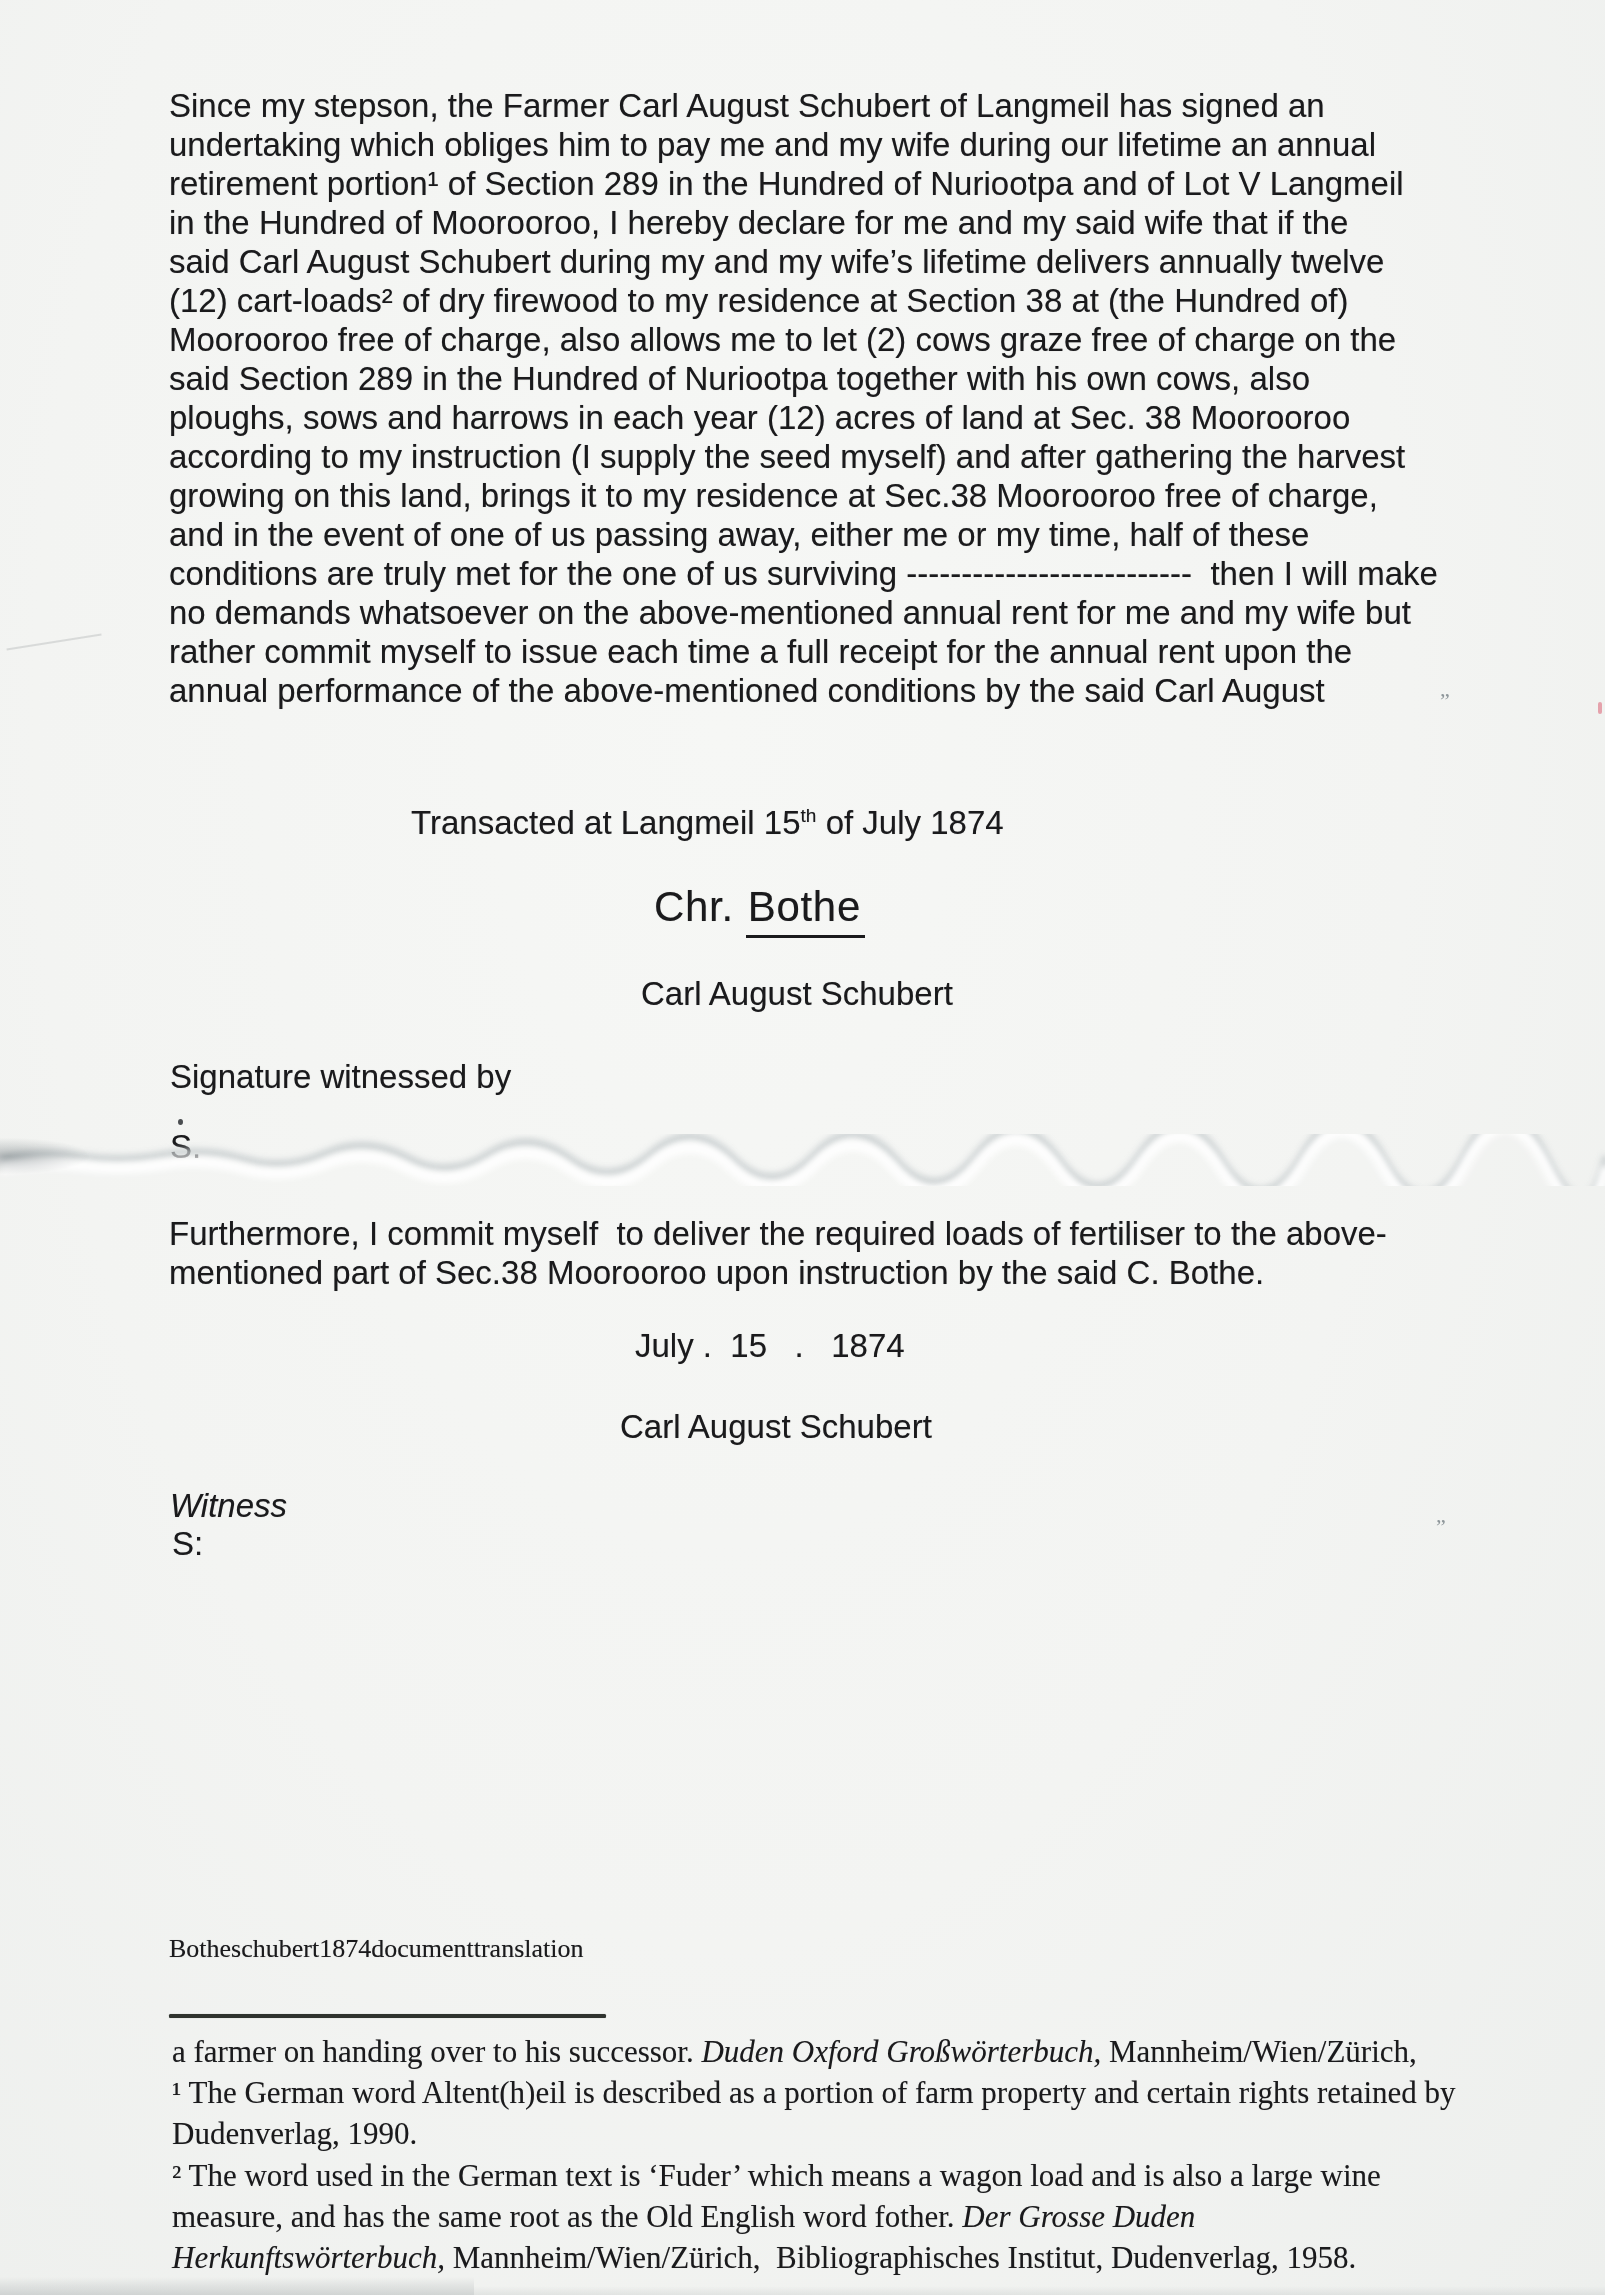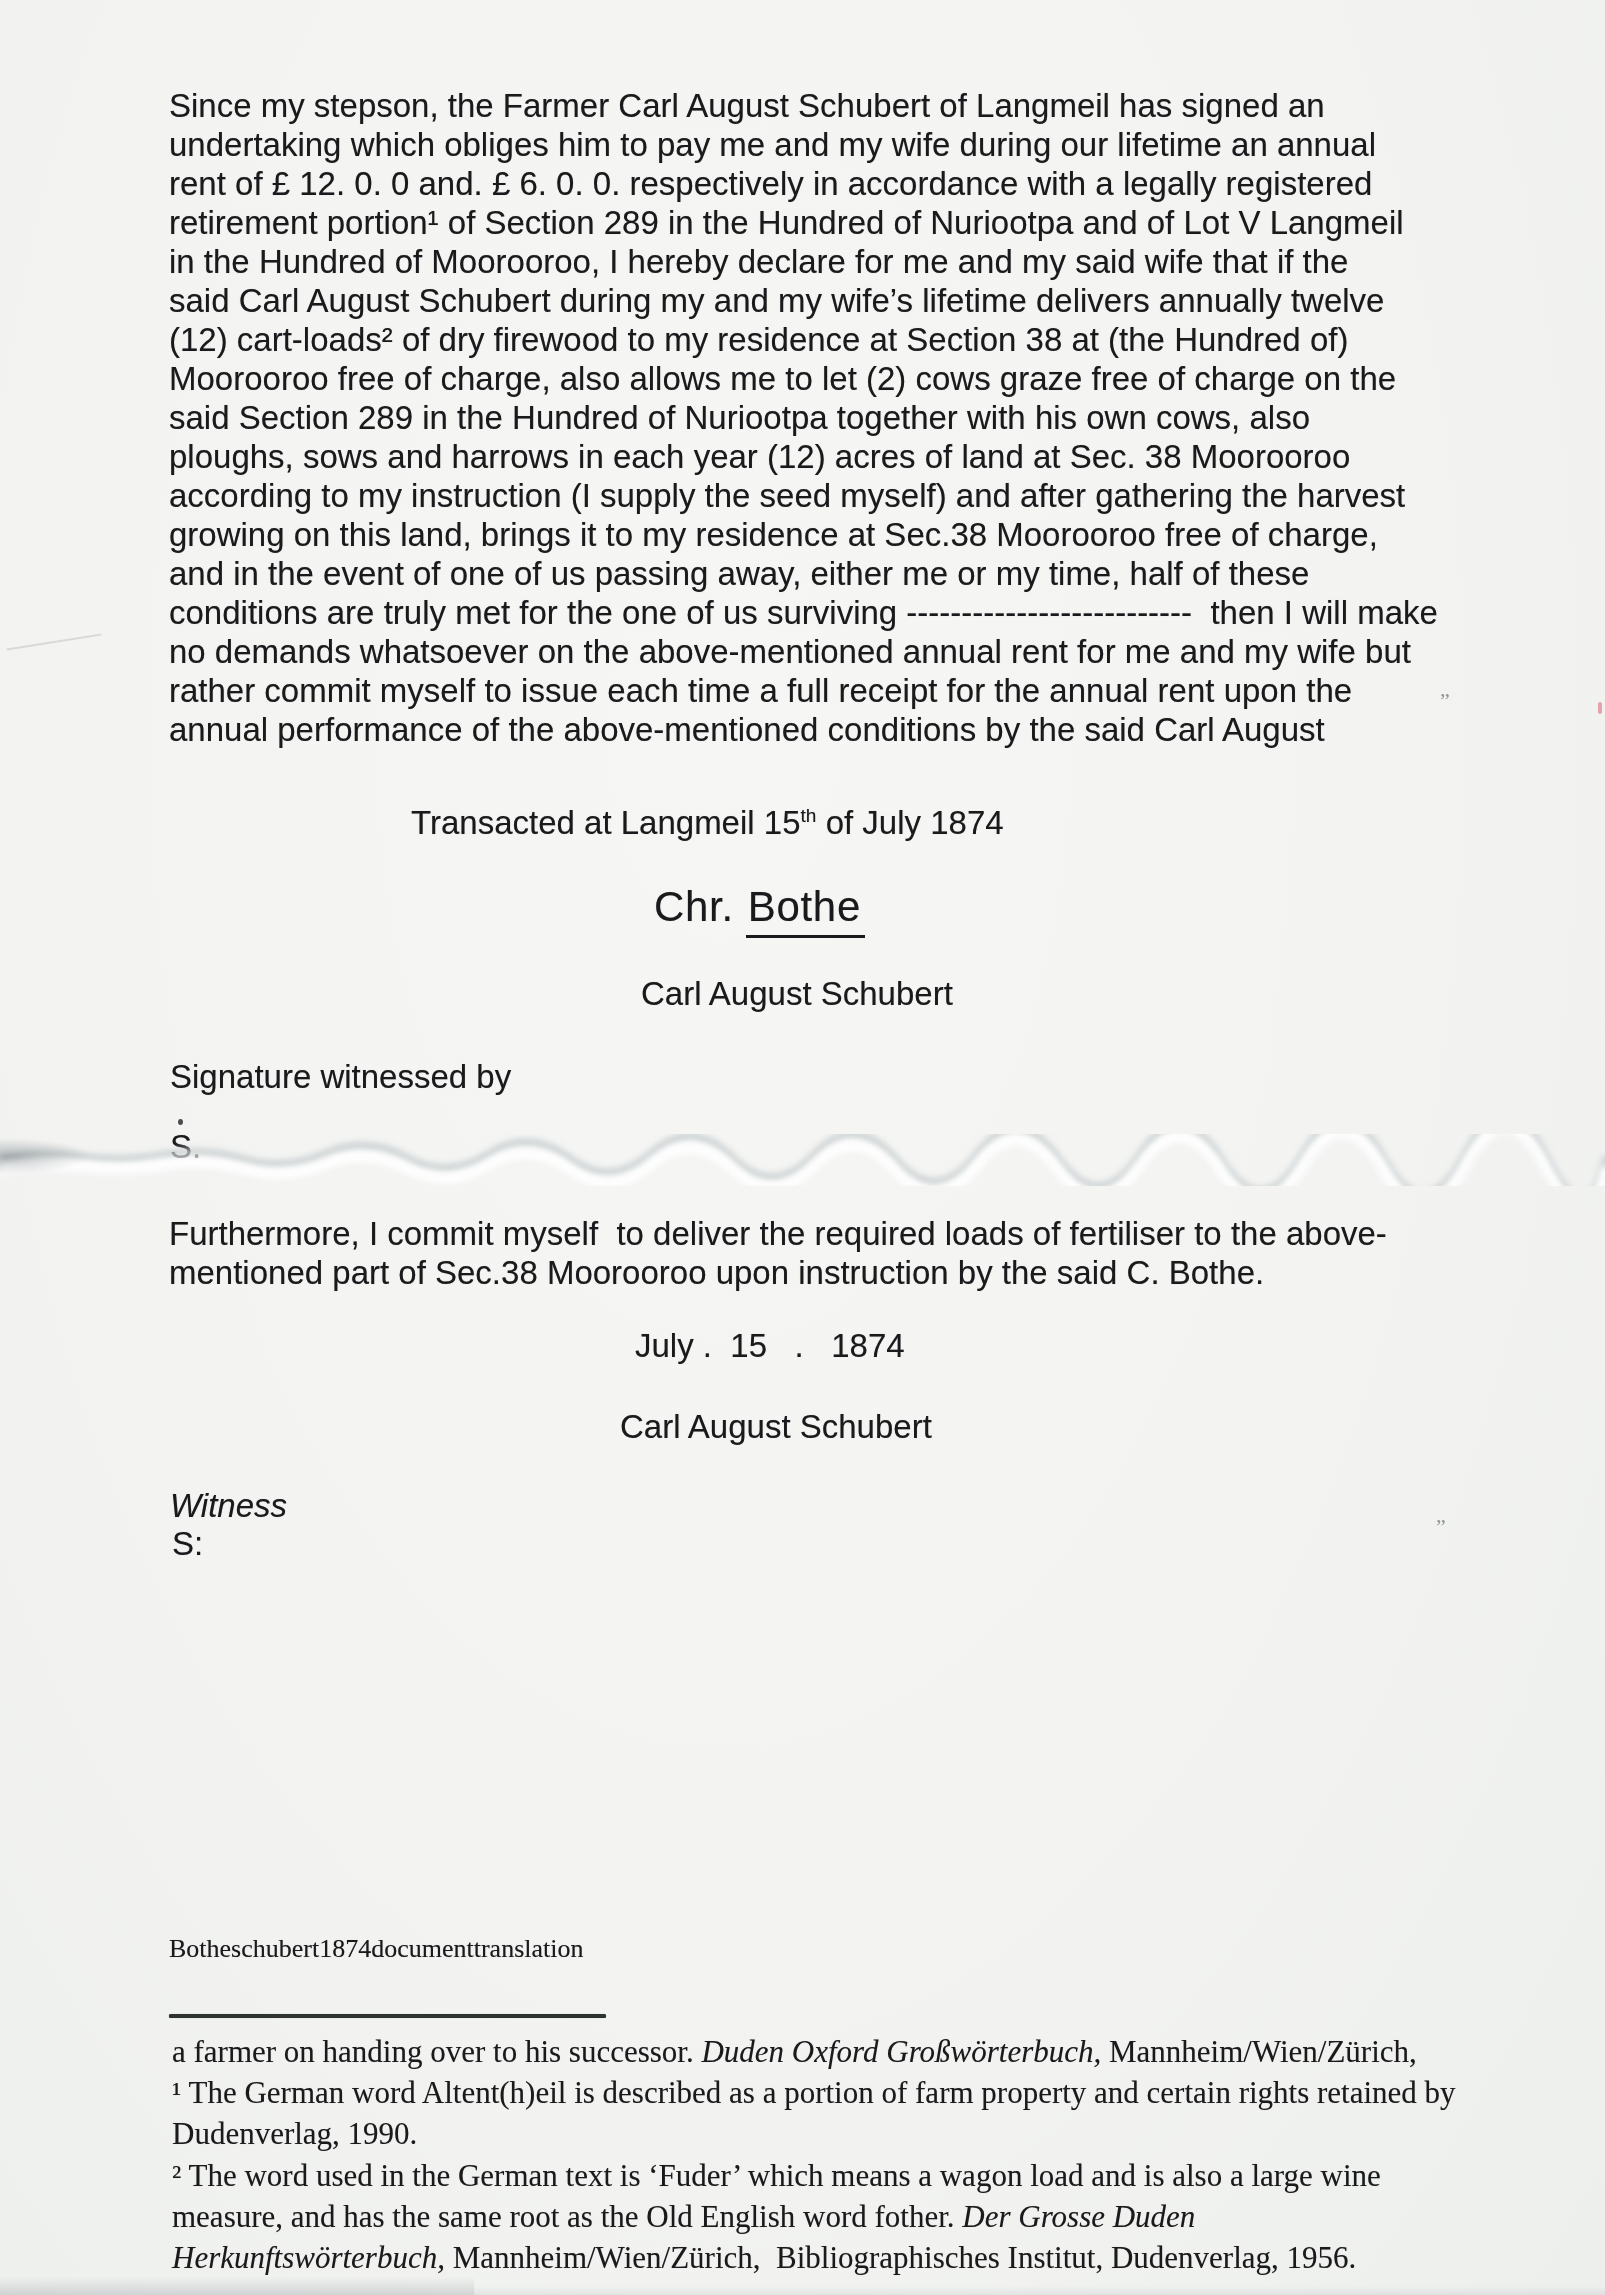--- a/index.html
+++ b/index.html
@@ -39,21 +39,20 @@
   .red-speck{position:absolute;width:4.4px;height:12px;background:#e394a0;border-radius:2.2px;opacity:.85;}
 </style>
 </head>
 <body>
 
 <div class="page">
 
   <div class="abs para body-size" style="left:169px;top:86px;">
     <div class="line">Since my stepson, the Farmer Carl August Schubert of Langmeil has signed an</div>
     <div class="line">undertaking which obliges him to pay me and my wife during our lifetime an annual</div>
-    <div class="line">rent of £ 12. 0. 0 and. £ 6. 0. 0. respectively in accordance with a legally registered</div>
     <div class="line">retirement portion¹ of Section 289 in the Hundred of Nuriootpa and of Lot V Langmeil</div>
     <div class="line">in the Hundred of Moorooroo, I hereby declare for me and my said wife that if the</div>
     <div class="line">said Carl August Schubert during my and my wife’s lifetime delivers annually twelve</div>
     <div class="line">(12) cart-loads² of dry firewood to my residence at Section 38 at (the Hundred of)</div>
     <div class="line">Moorooroo free of charge, also allows me to let (2) cows graze free of charge on the</div>
     <div class="line">said Section 289 in the Hundred of Nuriootpa together with his own cows, also</div>
     <div class="line">ploughs, sows and harrows in each year (12) acres of land at Sec. 38 Moorooroo</div>
     <div class="line">according to my instruction (I supply the seed myself) and after gathering the harvest</div>
     <div class="line">growing on this land, brings it to my residence at Sec.38 Moorooroo free of charge,</div>
     <div class="line">and in the event of one of us passing away, either me or my time, half of these</div>
@@ -108,20 +107,20 @@
 
   <div class="abs serif fn" style="left:172px;top:2031px;">
     <div class="line"><span>a farmer on handing over to his successor. </span><span class="it">Duden Oxford Großwörterbuch,</span><span> Mannheim/Wien/Zürich,</span></div>
     <div class="line">¹ The German word Altent(h)eil is described as a portion of farm property and certain rights retained by</div>
     <div class="line">Dudenverlag, 1990.</div>
   </div>
 
   <div class="abs serif fn" style="left:172px;top:2155px;">
     <div class="line">² The word used in the German text is ‘Fuder’ which means a wagon load and is also a large wine</div>
     <div class="line"><span>measure, and has the same root as the Old English word fother. </span><span class="it">Der Grosse Duden</span></div>
-    <div class="line"><span class="it">Herkunftswörterbuch,</span><span> Mannheim/Wien/Zürich,  Bibliographisches Institut, Dudenverlag, 1956.</span></div>
+    <div class="line"><span class="it">Herkunftswörterbuch,</span><span> Mannheim/Wien/Zürich,  Bibliographisches Institut, Dudenverlag, 1958.</span></div>
   </div>
 
   <div class="abs bottom-shade" style="left:0;bottom:0;width:474px;height:18px;"></div>
   <div class="abs bottom-shade" style="left:474px;bottom:0;width:1132px;height:9px;opacity:.5;"></div>
 
 </div>
 
 
 </body></html>

